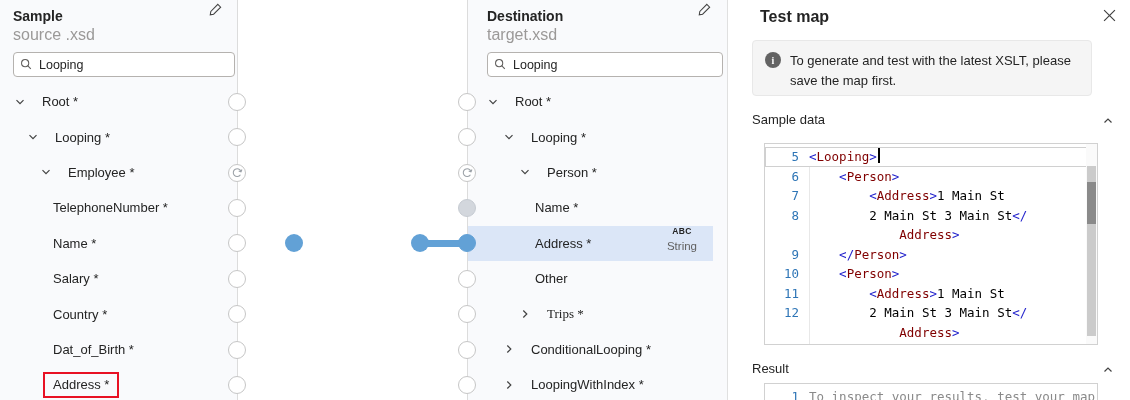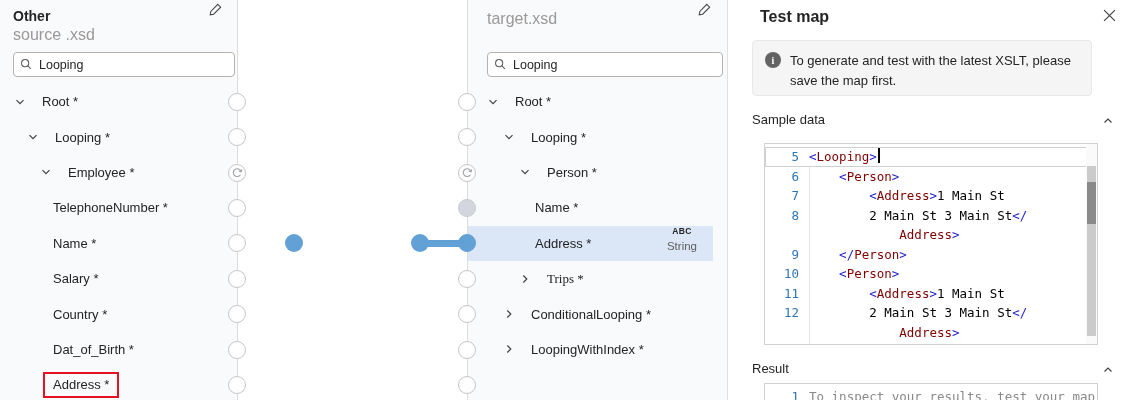--- a/index.html
+++ b/index.html
@@ -74,21 +74,21 @@
   .sb-dark{position:absolute;left:1px;right:1px;top:38px;height:42px;background:#8a8a8a;}
   .placeholder{color:#8a8a8a;}
 </style>
 </head>
 <body>
 
 <div id="app">
 
   <div id="source-panel" class="panel">
     <div class="panel-head" style="left:13px;">
-      <div class="panel-title">Other</div>
+      <div class="panel-title">Sample</div>
       <div class="panel-sub">source .xsd</div>
     </div>
     <span class="pencil" style="left:208px;">
       <svg width="15" height="15" viewBox="0 0 16 16" fill="none">
           <path d="M10.5 2.5l3 3L6 13l-3.6.6L3 10l7.5-7.5z" stroke="#424242" stroke-width="1.1"></path>
         </svg>
     </span>
     <div class="searchbox" style="left:13px;width:208px;">
       <span>
         <svg width="12" height="12" viewBox="0 0 14 14" fill="none">
@@ -139,20 +139,21 @@
           <span>Dat_of_Birth *</span>
         </div>
         <div class="trow" style="padding-left: 53px;">
           <span class="redbox">Address *</span>
         </div>
       </div>
   </div>
 
   <div id="dest-panel" class="panel">
     <div class="panel-head" style="left:20px;">
+      <div class="panel-title">Destination</div>
       <div class="panel-sub">target.xsd</div>
     </div>
     <span class="pencil" style="left:230px;">
       <svg width="15" height="15" viewBox="0 0 16 16" fill="none">
           <path d="M10.5 2.5l3 3L6 13l-3.6.6L3 10l7.5-7.5z" stroke="#424242" stroke-width="1.1"></path>
         </svg>
     </span>
     <div class="searchbox" style="left:20px;width:222px;">
       <span>
         <svg width="12" height="12" viewBox="0 0 14 14" fill="none">
@@ -189,20 +190,23 @@
         </div>
         <div class="trow" style="padding-left: 68px; margin-right: 14px;">
           <span>Name *</span>
         </div>
         <div class="trow selected" style="padding-left: 68px; margin-right: 14px;">
           <span>Address *</span>
           <span class="type-badge">
             <span class="type-abbr">ABC</span>
             <span class="type-name">String</span>
           </span>
+        </div>
+        <div class="trow" style="padding-left: 68px; margin-right: 14px;">
+          <span>Other</span>
         </div>
         <div class="trow" style="padding-left: 52px; margin-right: 14px; font-family: Liberation Serif, serif;">
           <span class="chev">
             <svg width="12" height="12" viewBox="0 0 12 12" fill="none">
               <path d="M4.3 2.5L7.8 6 4.3 9.5" stroke="#424242" stroke-width="1.2"></path>
             </svg>
           </span>
           <span>Trips *</span>
         </div>
         <div class="trow" style="padding-left: 36px; margin-right: 14px;">

